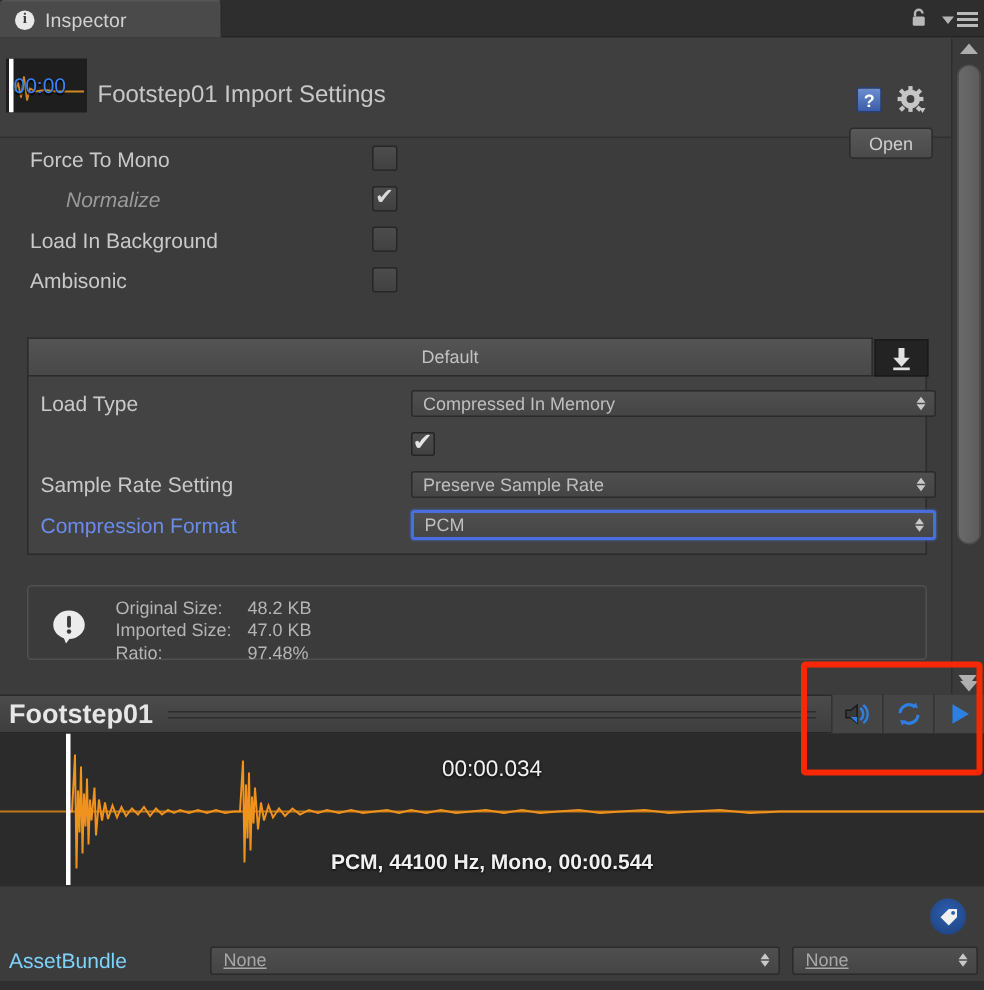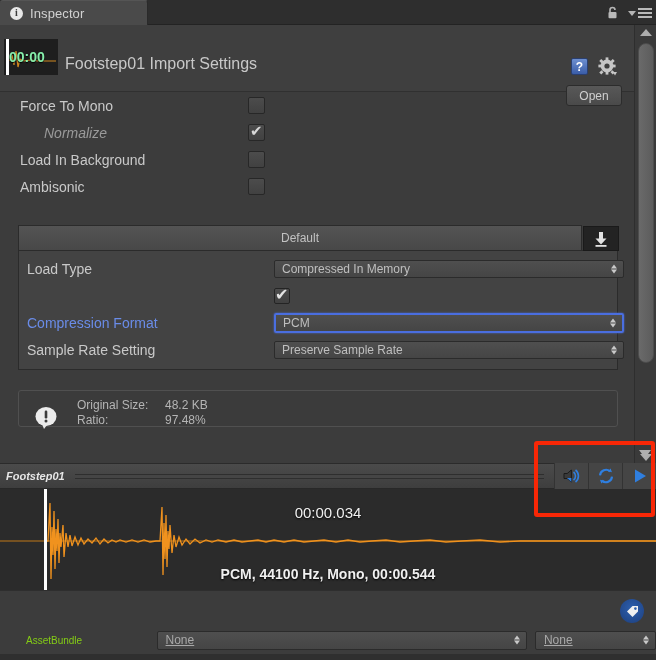--- a/index.html
+++ b/index.html
@@ -44,22 +44,22 @@
   
   .header {
     position: absolute; left: 0; top: 25px; width: 634px; height: 67px;
     background: #3f3f3f; border-bottom: 1px solid #303030;
   }
   .thumb {
     position: absolute; left: 4px; top: 14px; width: 54px; height: 36px;
     background: #1e1e1e; overflow: hidden;
   }
   .thumb-time {
-    position: absolute; left: 5px; top: 10px; font-size: 14px; font-weight: bold;
-    color: #86efac; font-family: "Liberation Sans", sans-serif;
+    position: absolute; left: 5px; top: 10px; font-size: 14px; font-weight: normal;
+    color: #3b82f6; font-family: "Liberation Sans", sans-serif;
     text-shadow: 0 1px 1px #000;
   }
   .thumb-play { position: absolute; left: 2px; top: 0px; width: 3px; height: 36px; background: #fff; }
   .asset-title {
     position: absolute; left: 65px; top: 30px; font-size: 16px; color: #c8c8c8;
   }
   .help-icon {
     position: absolute; right: 46px; top: 33px; width: 17px; height: 17px;
     background: linear-gradient(#6d8fd0, #3a5da8); border: 1px solid #2a3f70;
     border-radius: 2px; color: #fff; font-size: 12px; font-weight: bold;
@@ -137,38 +137,38 @@
   .dd-arrows .d { width: 0;height:0;border-left:3px solid transparent;border-right:3px solid transparent;border-top:4px solid #c9c9c9; }
   .pcb {
     position: absolute; left: 255px; width: 16px; height: 16px;
     background: linear-gradient(#4c4c4c,#414141);
     border: 1px solid #242424; border-radius: 2px;
   }
   .pcb::after { content: "✔"; position: absolute; left: 0px; top: -4px; font-size: 16px; color: #e4e4e4; }
 
   
   .infobox {
-    position: absolute; left: 18px; top: 390px; width: 600px; height: 37px;
+    position: absolute; left: 18px; top: 390px; width: 600px; height: 50px;
     background: #3b3b3b; border: 1px solid #505050; border-radius: 3px;
   }
   .warn-icon {
     position: absolute; left: 14px; top: 15px; width: 27px; height: 24px;
   }
   .info-rows { position: absolute; left: 58px; top: 7px; font-size: 12px; color: #b5b5b5; line-height: 15px; }
   .info-rows .kv { display: flex; }
   .info-rows .k { width: 88px; }
 
   
   .previewbar {
     position: absolute; left: 0; top: 463px; width: 656px; height: 26px;
     background: linear-gradient(#4b4b4b,#3e3e3e);
     border-top: 1px solid #2b2b2b; border-bottom: 1px solid #282828;
     display: flex; align-items: center;
   }
-  .pv-name { font-size: 11px; font-weight: bold; color: #e6e6e6; padding-left: 6px; font-style: italic; }
+  .pv-name { font-size: 18px; font-weight: bold; color: #e6e6e6; padding-left: 6px; }
   .pv-rule { flex: 1; height: 5px; margin: 0 10px;
              border-top: 1px solid #2e2e2e; border-bottom: 1px solid #2e2e2e; background: #454545; }
   .pv-controls { display: flex; align-items: stretch; height: 26px; }
   .pv-btn { width: 34px; display: flex; align-items: center; justify-content: center;
             border-left: 1px solid #333; background: #454545; }
 
   .redbox {
     position: absolute; left: 534px; top: 441px; width: 121px; height: 76px;
     border: 4px solid #f82706; border-radius: 3px; pointer-events: none; z-index: 20;
   }
@@ -193,21 +193,21 @@
 
   
   .footer { position: absolute; left: 0; top: 590px; width: 656px; height: 70px; background: #3c3c3c;
             border-top: 1px solid #2e2e2e; }
   .tag-icon {
     position: absolute; right: 12px; top: 8px; width: 24px; height: 24px;
     border-radius: 50%; background: radial-gradient(circle at 50% 40%, #2d5fae, #1d3f7d);
     display: flex; align-items: center; justify-content: center;
   }
   .ab-row { position: absolute; left: 0; top: 38px; width: 656px; height: 22px; display: flex; align-items: center; }
-  .ab-lbl { font-size: 10px; color: #84cc16; padding-left: 6px; width: 140px; margin-left: 20px; }
+  .ab-lbl { font-size: 14px; color: #7dd3fc; padding-left: 6px; width: 140px; }
   .ab-dd {
     position: relative; height: 19px;
     background: linear-gradient(#4f4f4f,#454545);
     border: 1px solid #2b2b2b; border-radius: 2px;
     display: flex; align-items: center; padding-left: 8px;
   }
   .ab-dd span { font-size: 12px; color: #a8a8a8; text-decoration: underline; }
   .ab-main { width: 380px; }
   .ab-second { width: 124px; margin-left: 8px; }
   .bottom-edge { position: absolute; left:0; bottom:0; width: 656px; height: 6px; background:#2f2f2f; }
@@ -315,57 +315,61 @@
               <div class="d"></div>
             </div>
         </div>
       </div>
 
       <div class="prow">
         <div class="pcb"></div>
       </div>
 
       <div class="prow">
+        <div class="lbl">Sample Rate Setting</div>
+        <div class="dd">
+          <span>Preserve Sample Rate</span>
+          <div class="dd-arrows">
+              <div class="u"></div>
+              <div class="d"></div>
+            </div>
+        </div>
+      </div>
+
+      <div class="prow">
         <div class="lbl highlight">Compression Format</div>
         <div class="dd focus">
           <span>PCM</span>
           <div class="dd-arrows">
               <div class="u"></div>
               <div class="d"></div>
             </div>
         </div>
       </div>
 
-      <div class="prow">
-        <div class="lbl">Sample Rate Setting</div>
-        <div class="dd">
-          <span>Preserve Sample Rate</span>
-          <div class="dd-arrows">
-              <div class="u"></div>
-              <div class="d"></div>
-            </div>
-        </div>
-      </div>
-
     </div>
   </div>
 
   <div class="infobox">
     <div class="warn-icon">
       <svg width="27" height="24" viewBox="0 0 27 24">
         <ellipse cx="13" cy="10.5" rx="10.5" ry="9.5" fill="#ececec"></ellipse>
         <path d="M9 18 L11 23 L14 19 z" fill="#ececec"></path>
         <rect x="11.7" y="4.5" width="2.6" height="8" rx="1.2" fill="#3b3b3b"></rect>
         <circle cx="13" cy="15" r="1.5" fill="#3b3b3b"></circle>
       </svg>
     </div>
     <div class="info-rows">
       <div class="kv">
         <span class="k">Original Size:</span>
         <span>48.2 KB</span>
+      </div>
+      <div class="kv">
+        <span class="k">Imported Size:</span>
+        <span>47.0 KB</span>
       </div>
       <div class="kv">
         <span class="k">Ratio:</span>
         <span>97.48%</span>
       </div>
     </div>
   </div>
 
   <div class="previewbar">
     <div class="pv-name">Footstep01</div>

